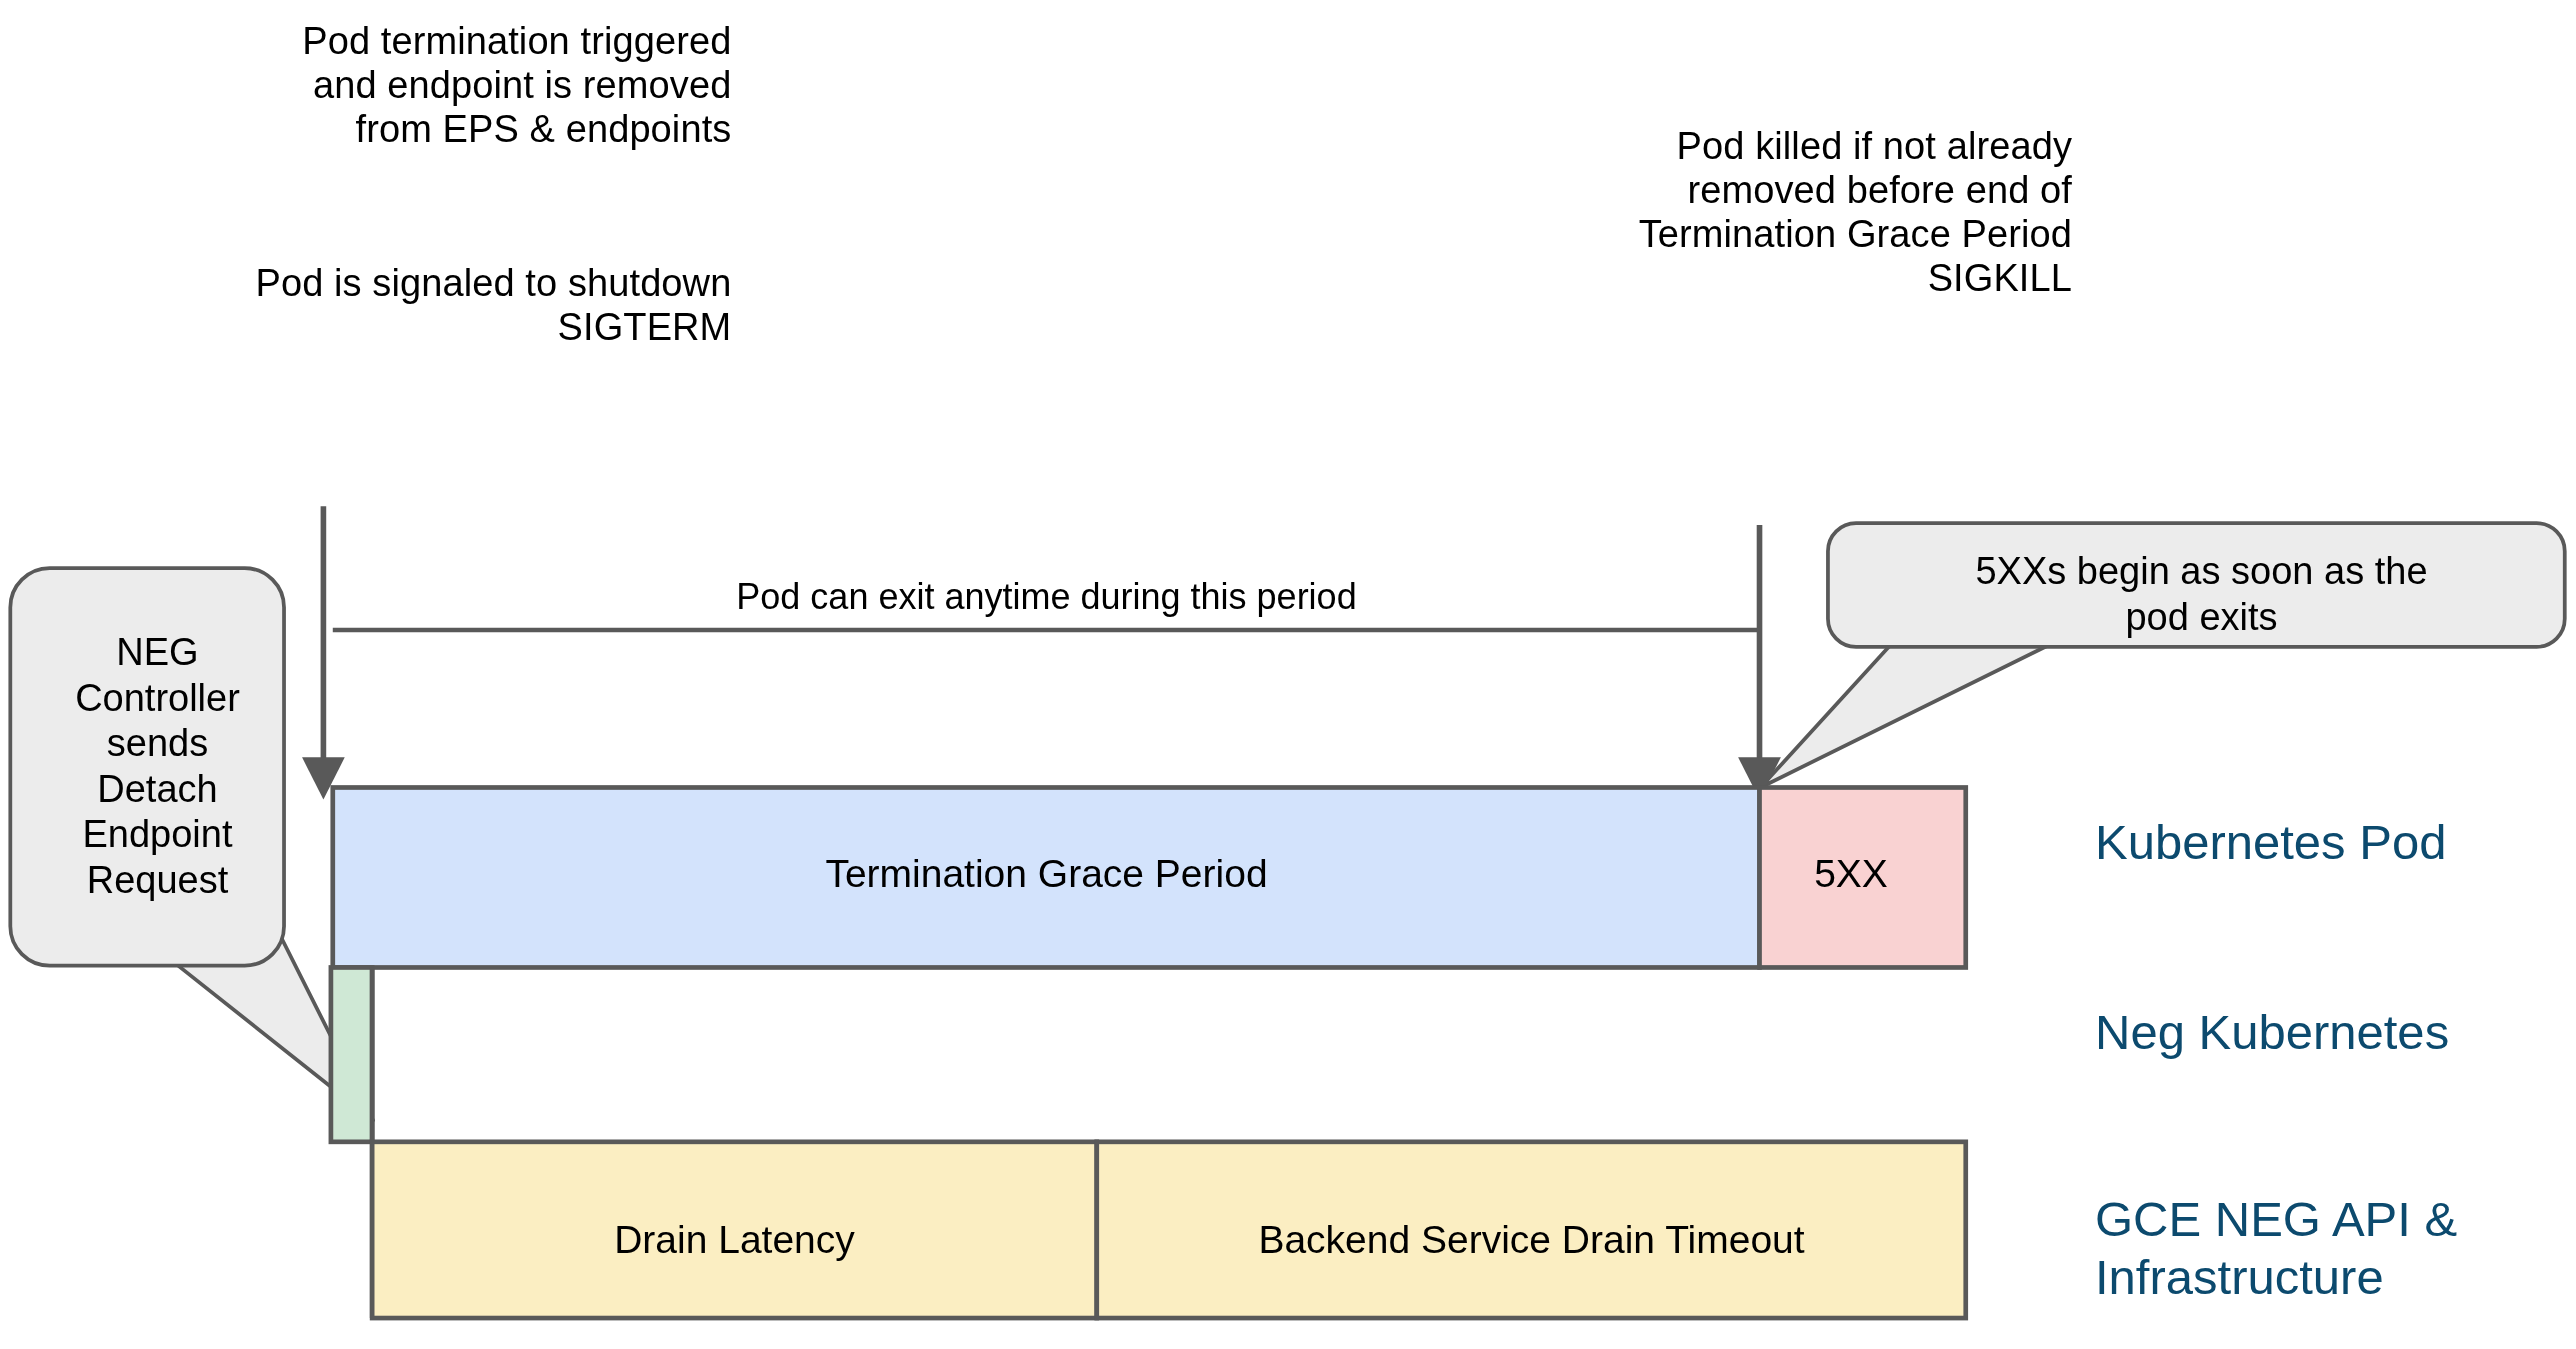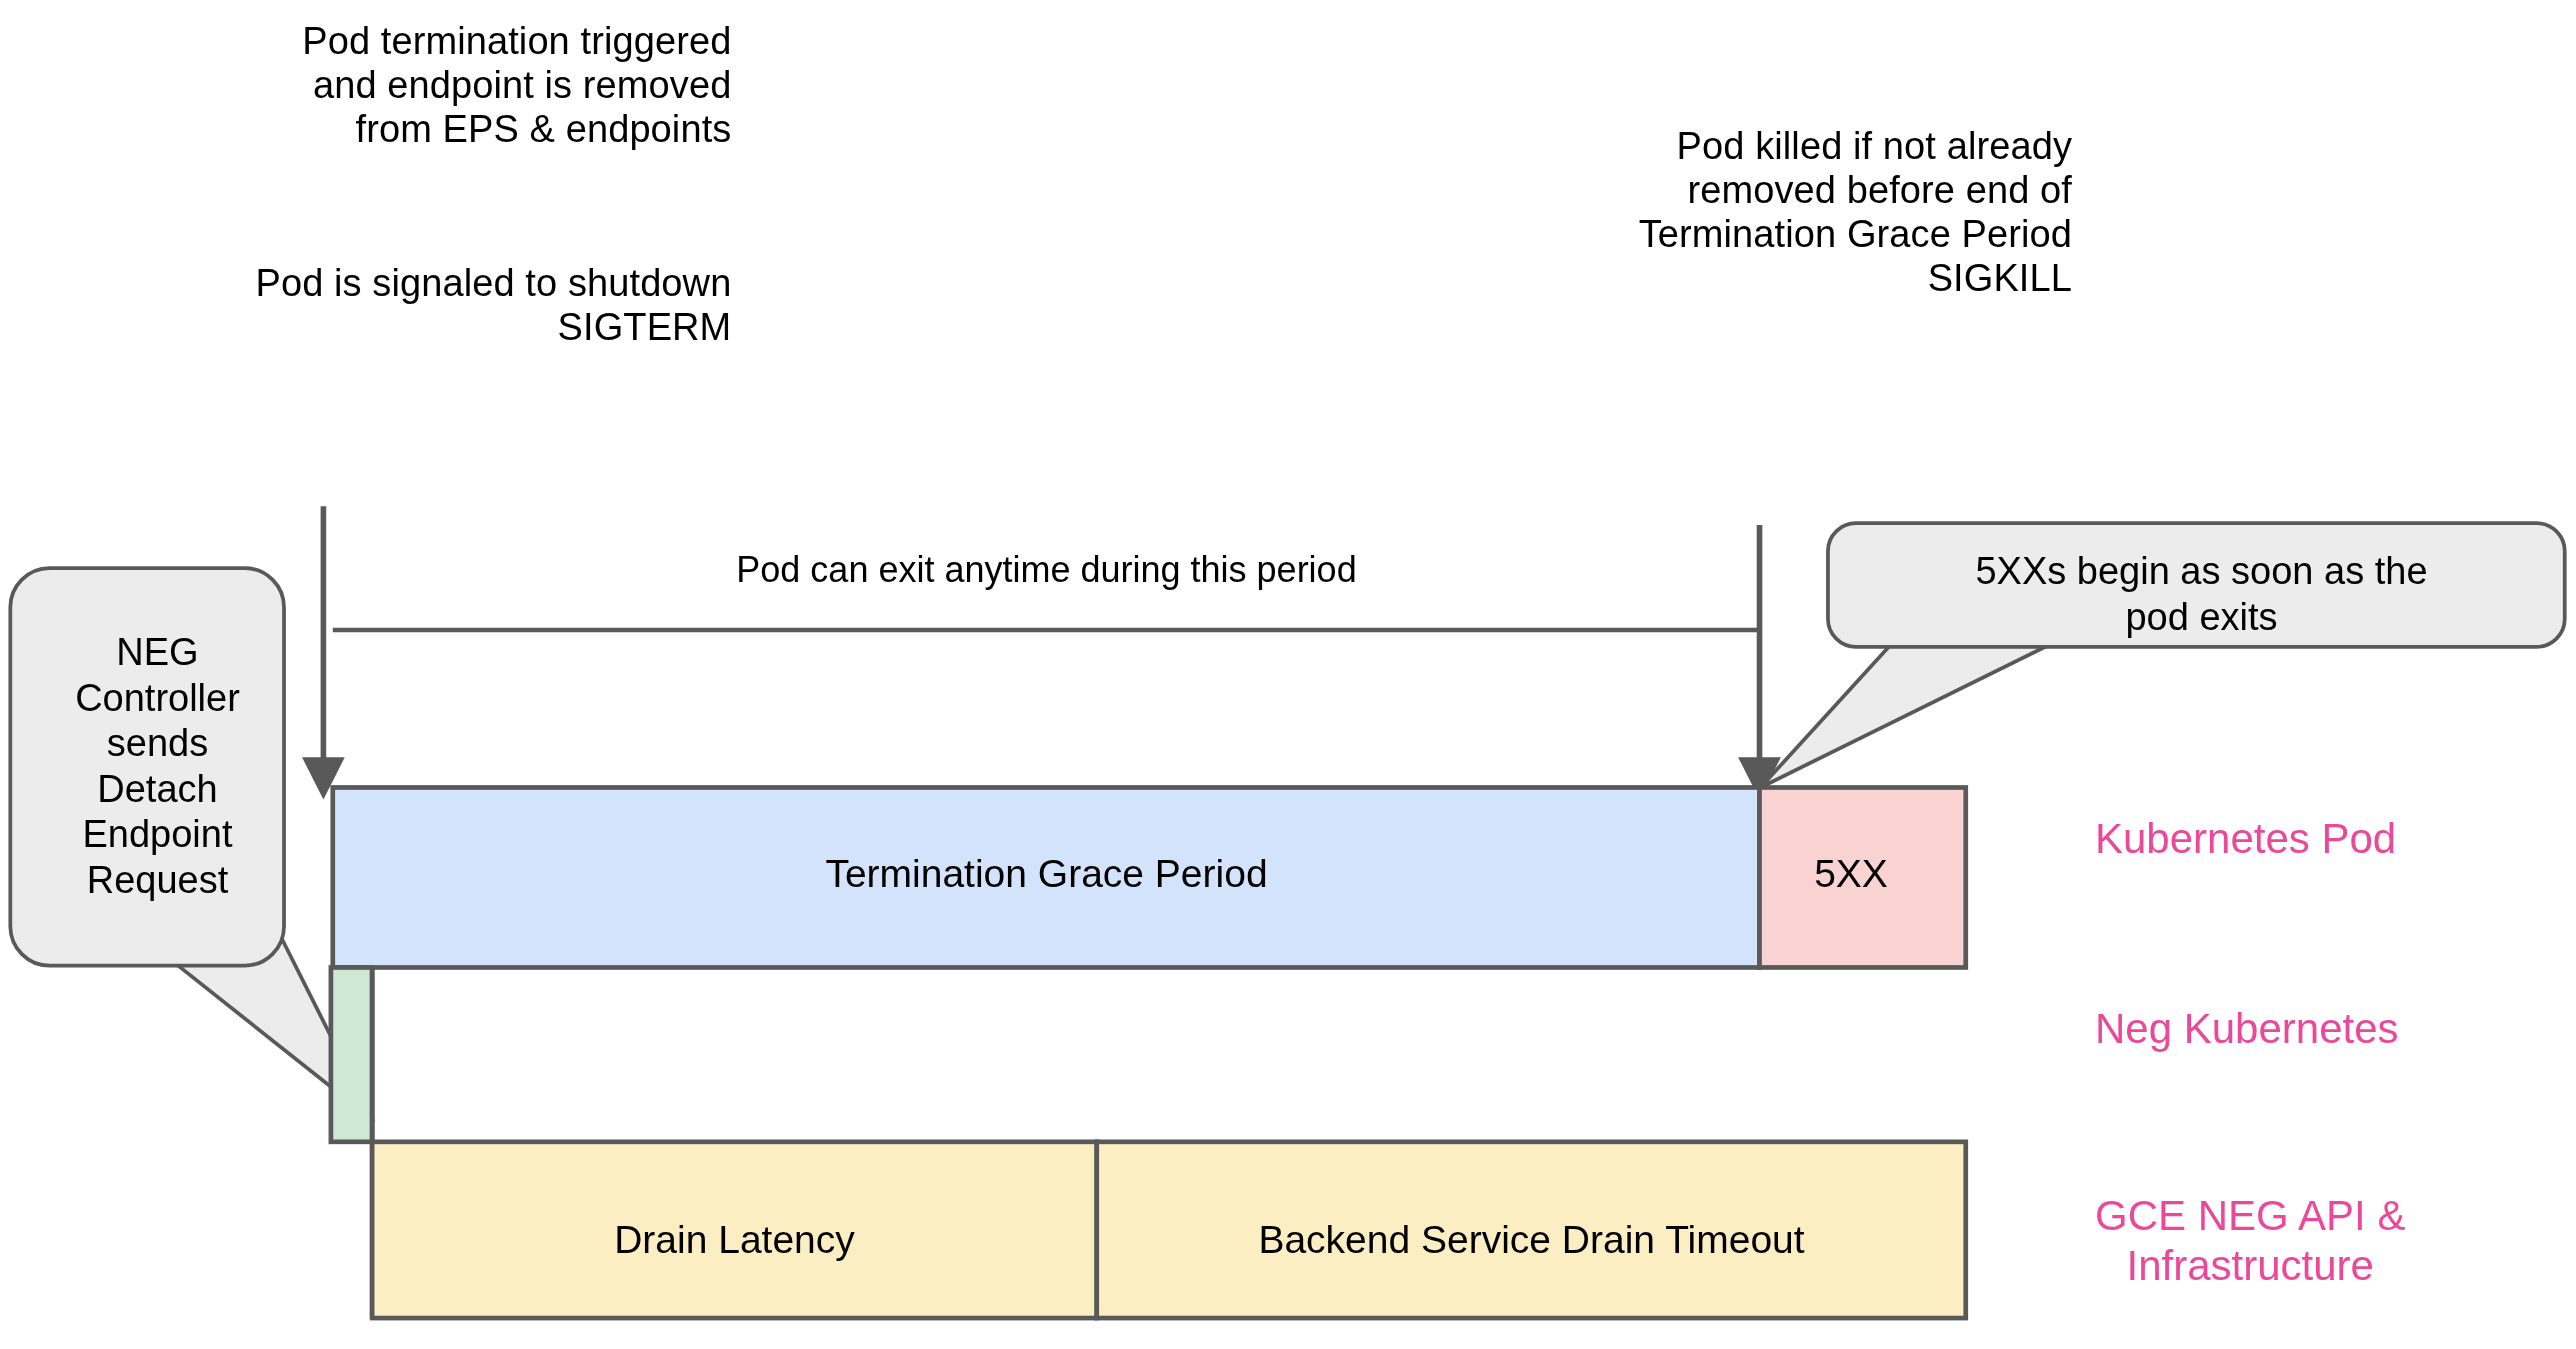--- a/index.html
+++ b/index.html
@@ -69,29 +69,29 @@
     font-size: 39px;
     color: #000;
     text-align: center;
     line-height: 1.1;
     white-space: nowrap;
   }
   #label-tgp      { left: 333px;  top: 853px;  width: 1427px; }
   #label-5xx      { left: 1748px; top: 853px;  width: 206px; }
   #label-drain    { left: 372px;  top: 1219px; width: 725px; text-align: center; }
   #label-bsdt     { left: 1097px; top: 1219px; width: 869px; }
-  #label-period   { left: 333px;  top: 550px;  width: 1427px; font-size: 36px; }
+  #label-period   { left: 333px;  top: 577px;  width: 1427px; font-size: 36px; }
 
   
   .lane-label {
     position: absolute;
-    font-size: 42px;
+    font-size: 49px;
     line-height: 1.18;
-    color: #ec4899;
-    text-align: center;
+    color: #0c4a6e;
+    text-align: left;
     white-space: pre-line;
     left: 2095px;
   }
   #lane-pod   { top: 814px; }
   #lane-neg   { top: 1004px; }
   #lane-gce   { top: 1191px; }
 </style>
 </head>
 <body>
 

